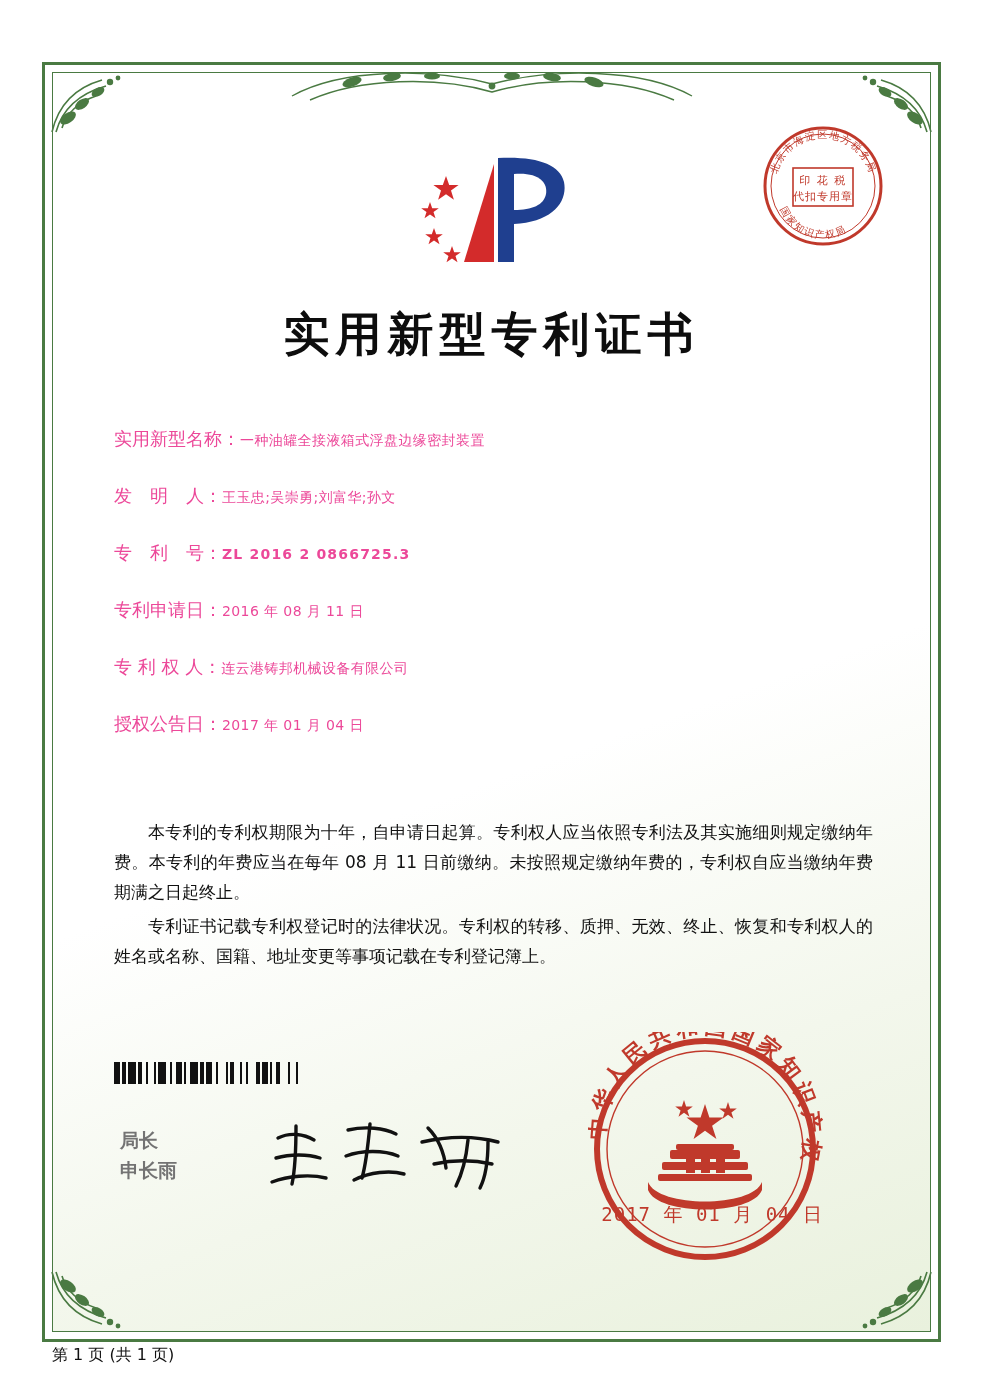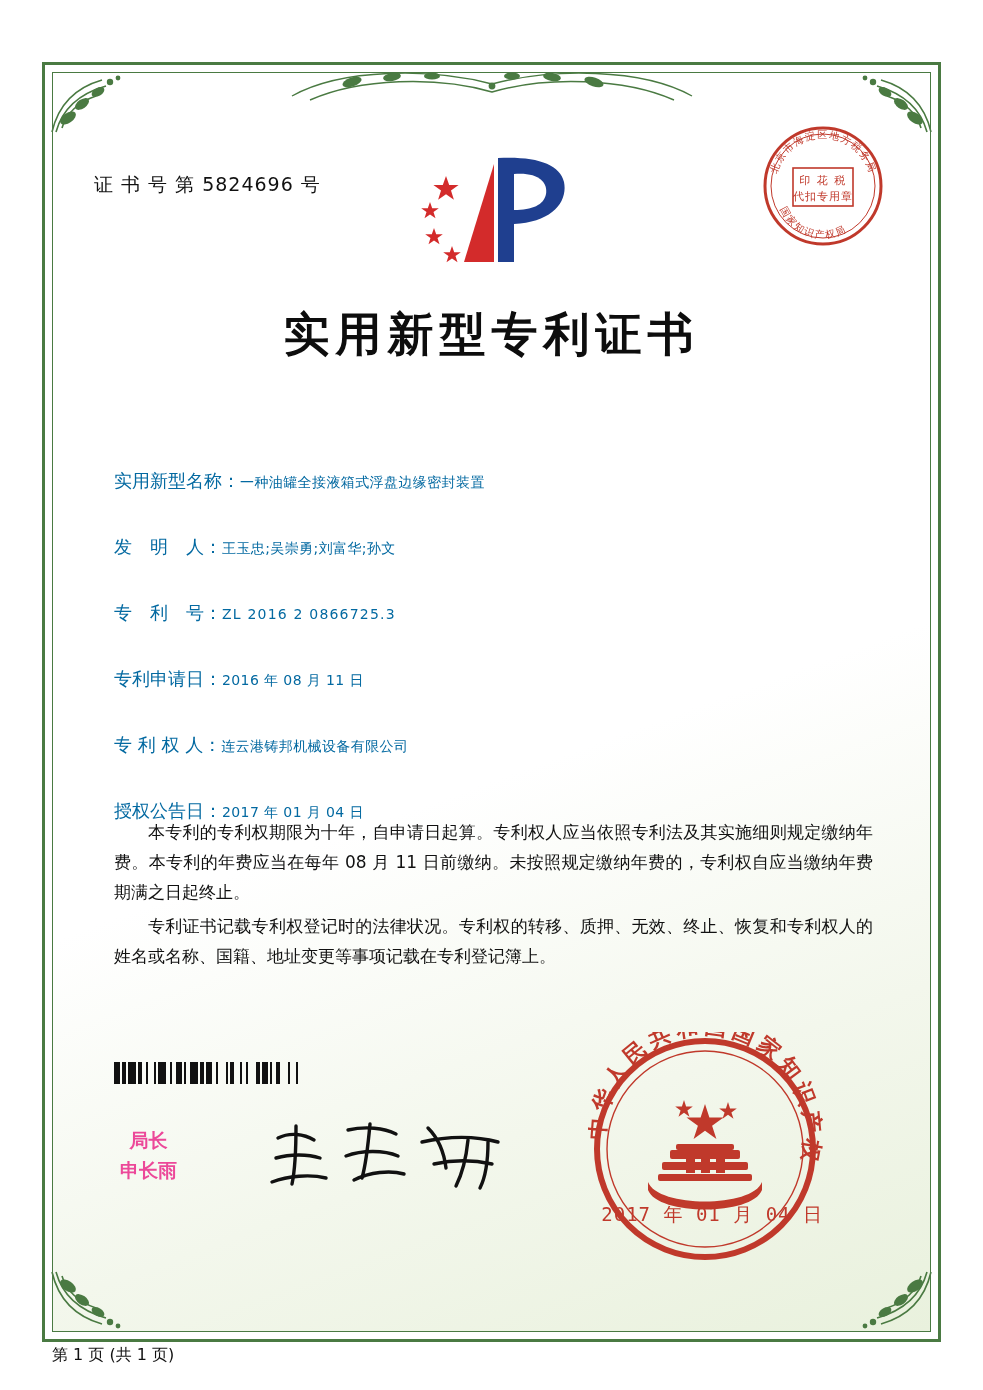--- a/index.html
+++ b/index.html
@@ -125,33 +125,33 @@
     position: absolute;
     left: 62px;
     right: 60px;
     top: 355px;
   }
   .field-row {
     display: flex;
     align-items: baseline;
     margin-bottom: 33px;
     font-size: 18px;
-    color: #0369a1;
-    margin-top: 42px;
+    color: #ec4899;
   }
   .field-label {
     white-space: pre;
     font-size: 18px;
   }
   .field-value {
     font-size: 14px;
     letter-spacing: 0.4px;
   }
   .field-value.mono-sp {
     letter-spacing: 1.2px;
+    font-weight: bold;
   }
 
   
   .body-text {
     position: absolute;
     left: 62px;
     right: 58px;
     top: 745px;
     font-size: 17px;
     line-height: 30px;
@@ -181,22 +181,21 @@
   }
 
   
   .sig-label {
     position: absolute;
     left: 68px;
     top: 1053px;
     font-size: 19px;
     line-height: 30px;
     font-weight: bold;
-    color: #ec4899;
-    text-align: center;
+    color: #737373;
   }
   .sig-script {
     position: absolute;
     left: 210px;
     top: 1040px;
     width: 260px;
     height: 88px;
   }
   .sig-script svg { display:block; width:100%; height:100%; }
 
@@ -316,21 +315,20 @@
         <ellipse cx="270" cy="11" rx="9" ry="4" transform="rotate(10 270 11)"></ellipse>
         <ellipse cx="312" cy="16" rx="10" ry="4.5" transform="rotate(18 312 16)"></ellipse>
         <ellipse cx="230" cy="10" rx="8" ry="3.6"></ellipse>
         <circle cx="210" cy="20" r="3.4"></circle>
       </g>
     </svg>
   </div>
 
   <div class="content">
 
-    <div class="cert-no">证 书 号 第 5824696 号</div>
 
     <div class="logo">
       <svg viewBox="0 0 180 130">
 
         <path d="M96 8 L96 112 L112 112 L112 74 C150 72 166 52 162 32 C158 14 134 6 96 8 Z" fill="#1f3f8f"></path>
         <path d="M112 24 C136 22 146 32 144 44 C142 55 130 60 112 60 Z" fill="#ffffff"></path>
 
         <path d="M92 14 L92 112 L62 112 Z" fill="#d32b2b"></path>
 
         <g fill="#d32b2b">

